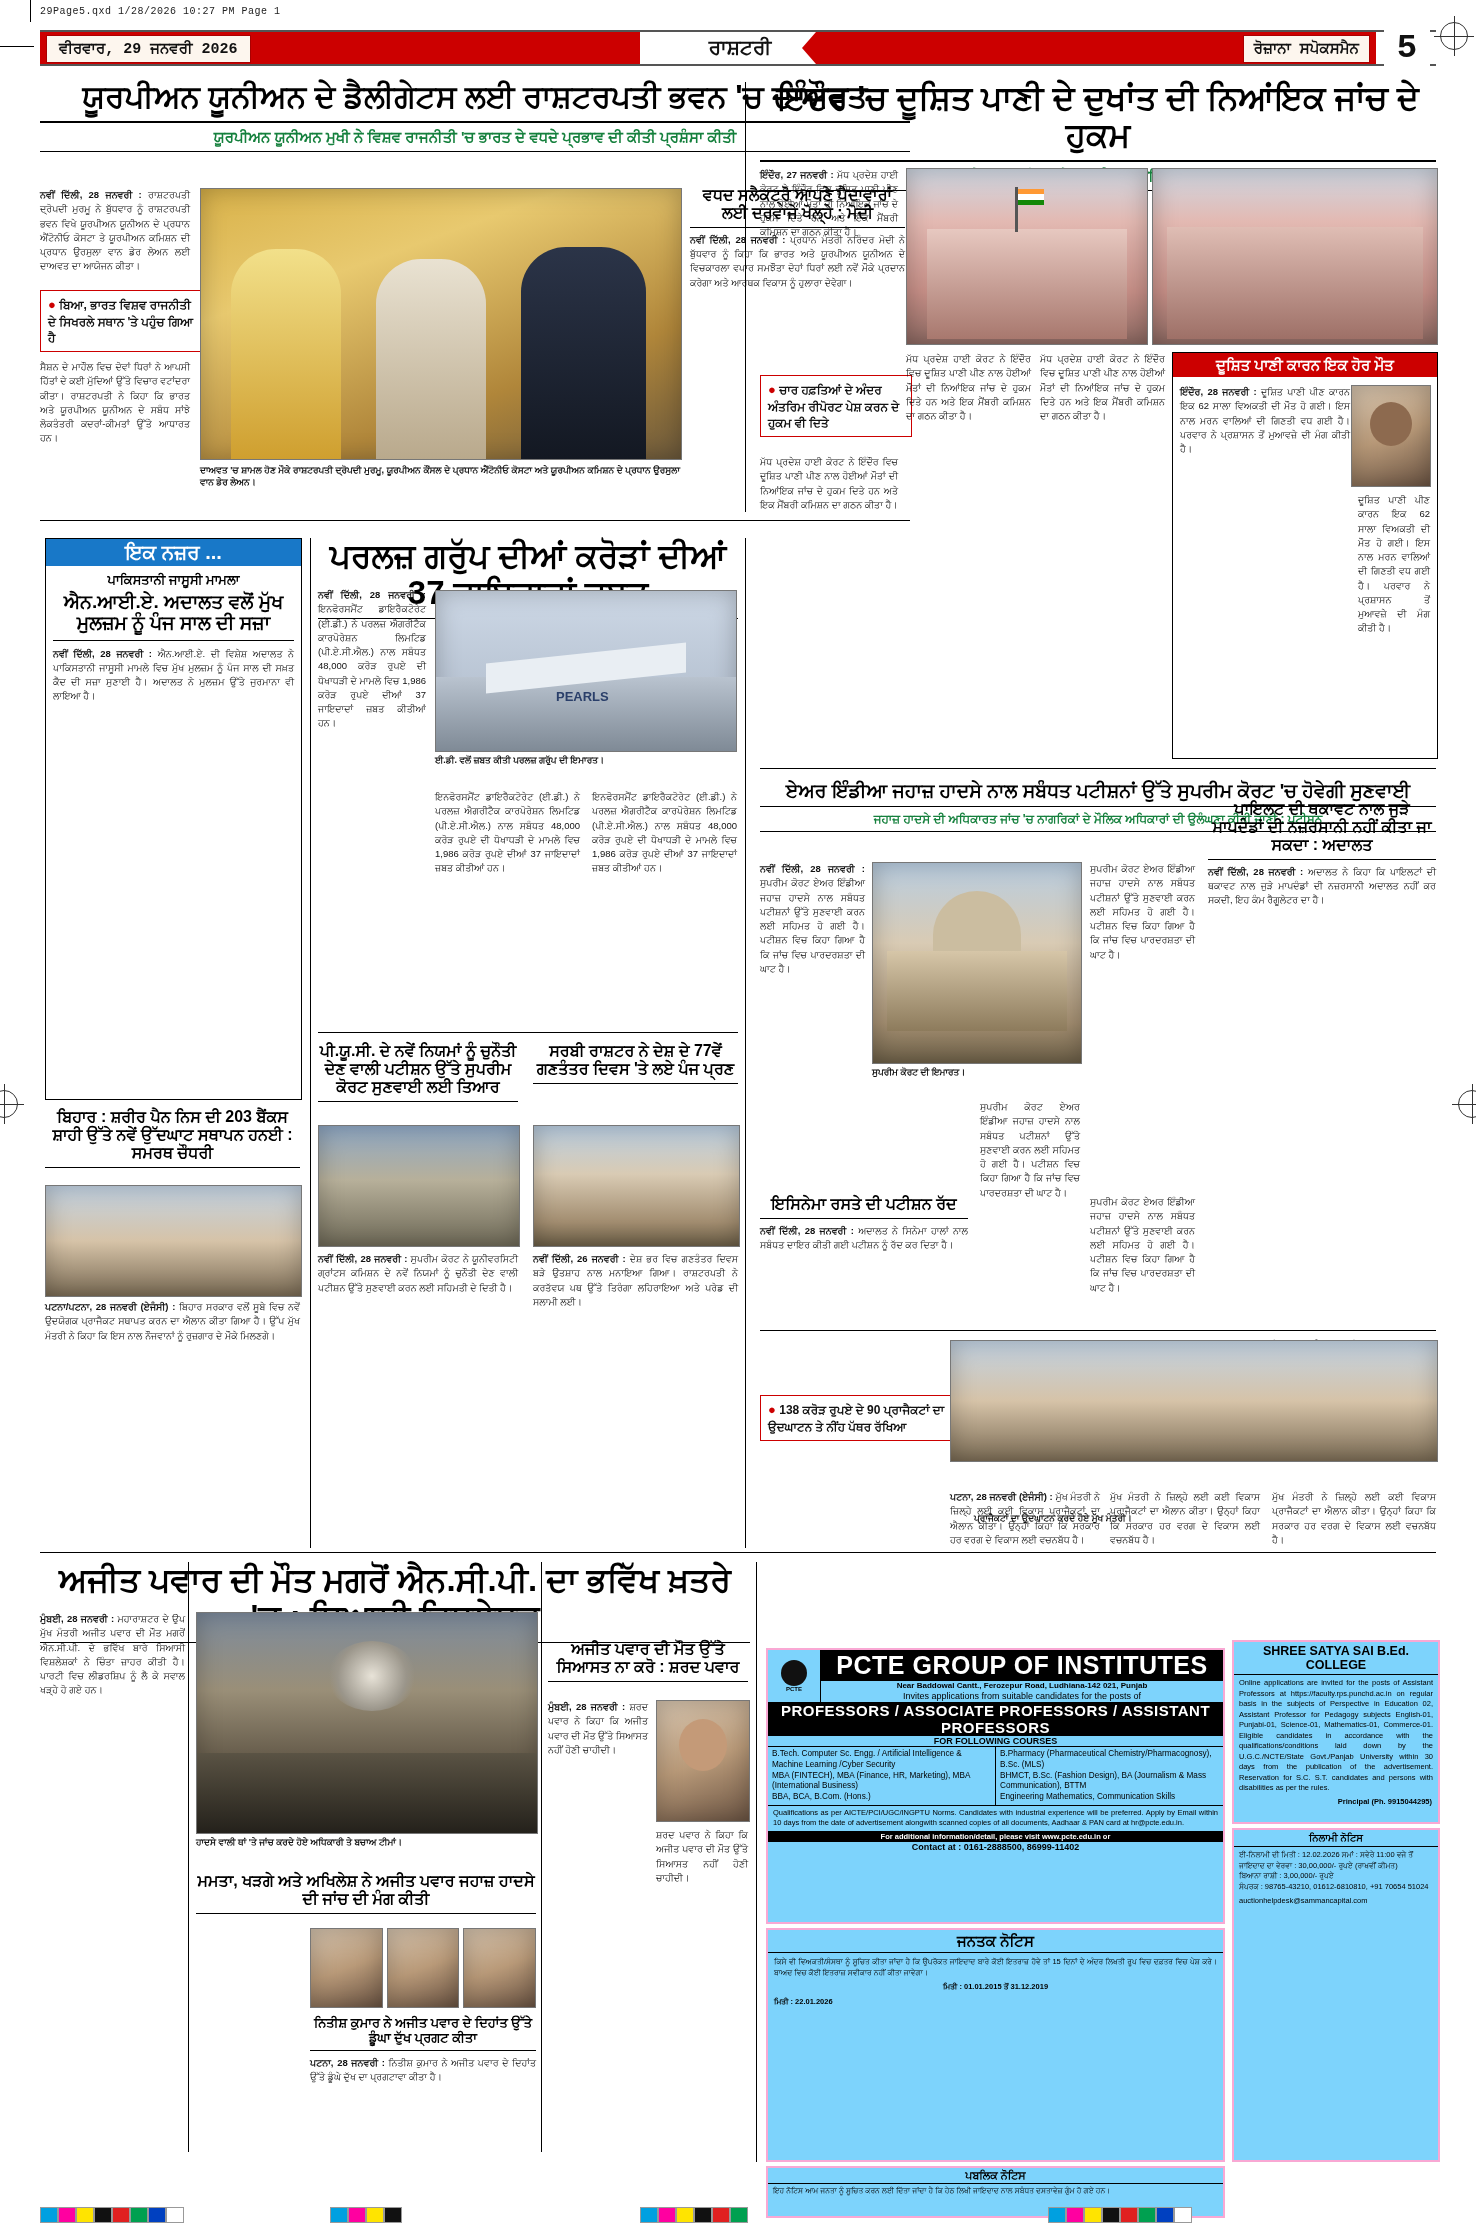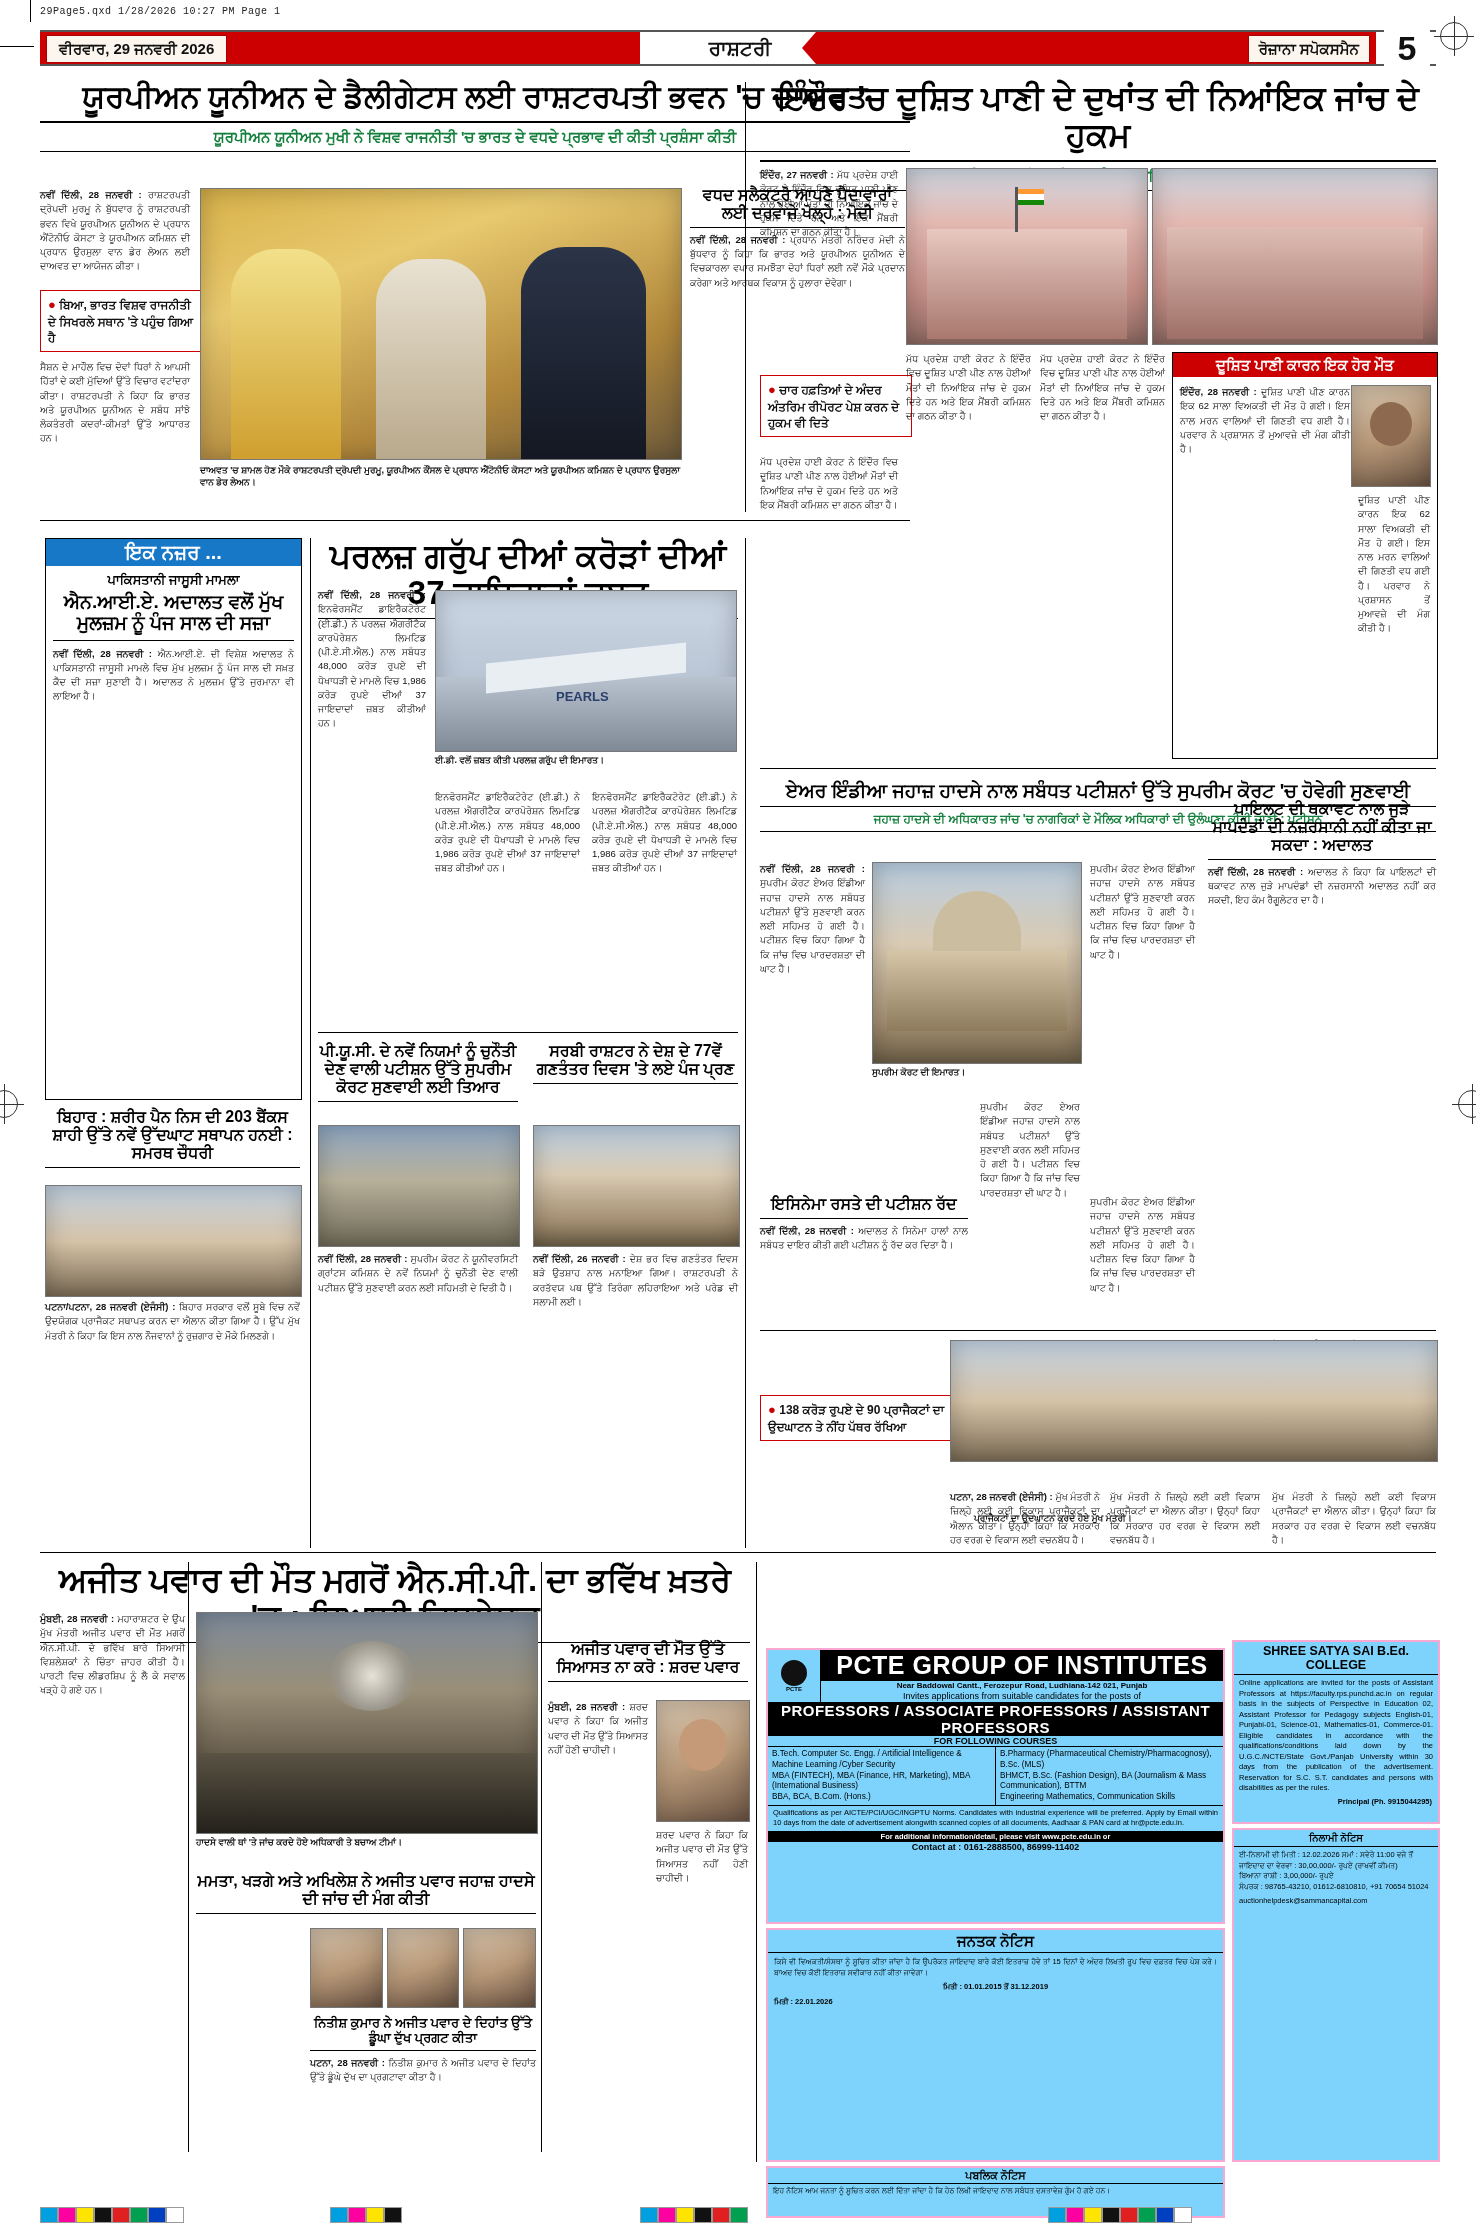--- a/index.html
+++ b/index.html
@@ -8,21 +8,21 @@
 
   
   .qxd{position:absolute;left:40px;top:6px;font-family:"Liberation Mono",monospace;font-size:10px;color:#222;letter-spacing:.5px;}
   .cropline{position:absolute;background:#000;}
   .regmark{position:absolute;width:26px;height:26px;border:1px solid #333;border-radius:50%;}
   .regmark:before,.regmark:after{content:"";position:absolute;background:#333;}
   .regmark:before{left:50%;top:-7px;width:1px;height:40px;}
   .regmark:after{top:50%;left:-7px;height:1px;width:40px;}
 
   
-  .masthead{position:absolute;left:40px;top:30px;width:1396px;height:36px;}
+  .masthead{position:absolute;left:40px;top:30px;width:1396px;height:36px;font-family:Liberation Mono, monospace;}
   .mh-line{position:absolute;left:0;right:0;height:2px;background:#555;}
   .mh-top{top:0;}
   .mh-bot{bottom:0;}
   .mh-redL{position:absolute;left:0;top:2px;height:32px;width:600px;background:#cc0000;}
   .mh-redL:after{content:"";position:absolute;right:-14px;top:0;border-left:14px solid #cc0000;border-top:16px solid transparent;border-bottom:16px solid transparent;}
   .mh-datebox{position:absolute;left:6px;top:5px;height:26px;padding:0 12px;background:#fdf6ee;border:1px solid #a00;display:flex;align-items:center;
      font-weight:bold;font-size:15px;color:#111;}
   .mh-center{position:absolute;left:600px;top:2px;width:200px;height:32px;display:flex;align-items:center;justify-content:center;
      font-weight:bold;font-size:20px;color:#111;background:#fff;}
   .mh-redR{position:absolute;right:60px;top:2px;height:32px;width:560px;background:#cc0000;}

